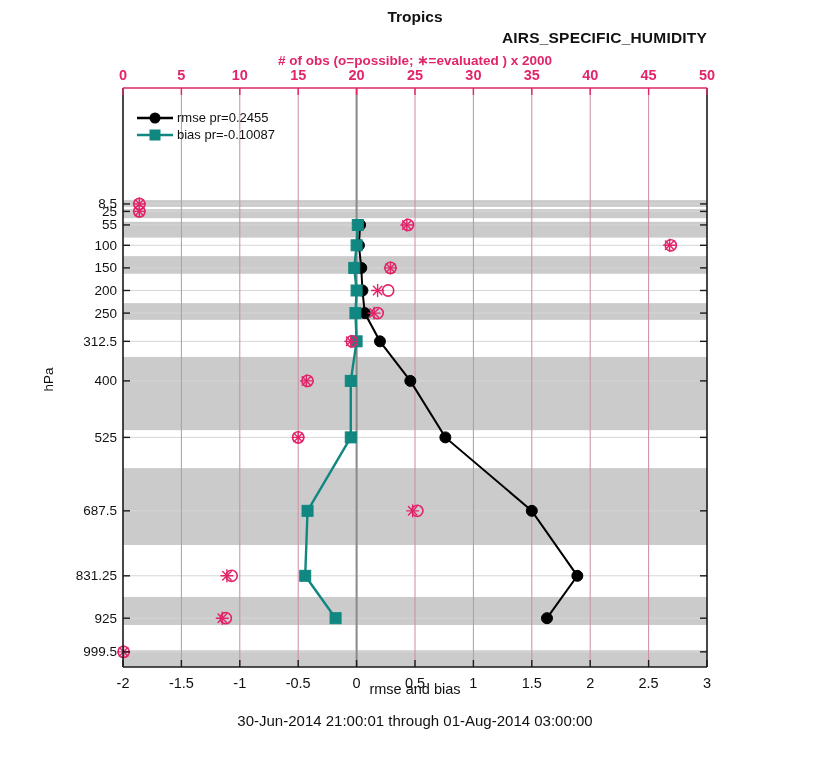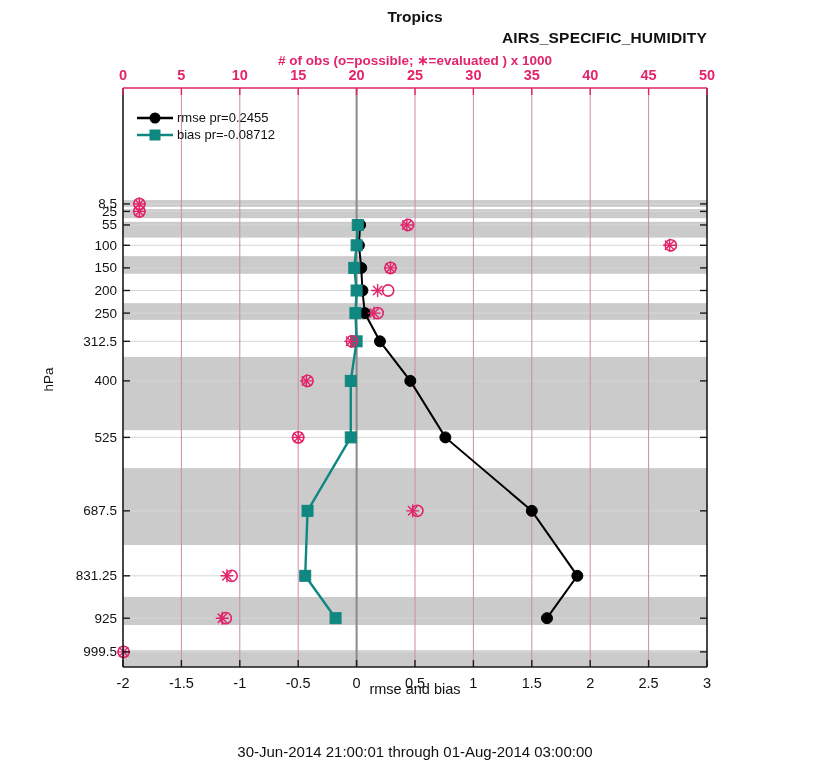--- a/index.html
+++ b/index.html
@@ -5,21 +5,21 @@
   html,body{margin:0;padding:0;background:#ffffff;}
   .fig{position:relative;width:830px;height:760px;background:#ffffff;
        font-family:"Liberation Sans",sans-serif;overflow:hidden;}
   .fig *{box-sizing:border-box;}
   #plot-svg{position:absolute;left:0;top:0;}
   .ctr{position:absolute;left:123px;width:584px;text-align:center;color:#111;}
   .title1{top:8px;font-size:15.5px;font-weight:bold;}
   .title2{top:29px;font-size:15.5px;font-weight:bold;letter-spacing:0.2px;text-align:right;}
   .obslab{top:52px;font-size:13.5px;font-weight:bold;}
   .xlab{top:681px;font-size:14.5px;}
-  .dater{top:743px;font-size:15px;}
+  .dater{top:712px;font-size:15px;}
   .note{top:738px;font-size:8px;color:#222;}
   .ylab{position:absolute;left:36px;top:372px;font-size:13.5px;color:#111;
         transform:rotate(-90deg);transform-origin:center;}
   #legend{position:absolute;left:136px;top:109px;}
   .legrow{display:flex;align-items:center;height:17px;}
   .legrow svg{display:block;}
   .leglabel{font-size:13px;color:#111;margin-left:3px;white-space:nowrap;}
 </style>
 </head>
 <body>
@@ -240,36 +240,36 @@
       <line x1="123" y1="618.1850117096019" x2="130" y2="618.1850117096019" stroke="#1a1a1a" stroke-width="1.4" stroke-linecap="butt"></line>
       <line x1="707" y1="618.1850117096019" x2="700" y2="618.1850117096019" stroke="#1a1a1a" stroke-width="1.4" stroke-linecap="butt"></line>
       <text x="117" y="622.6850117096019" fill="#111111" font-size="13.5" font-family="&quot;Liberation Sans&quot;, sans-serif" text-anchor="end" font-weight="normal">925</text>
       <line x1="123" y1="651.8583138173302" x2="130" y2="651.8583138173302" stroke="#1a1a1a" stroke-width="1.4" stroke-linecap="butt"></line>
       <line x1="707" y1="651.8583138173302" x2="700" y2="651.8583138173302" stroke="#1a1a1a" stroke-width="1.4" stroke-linecap="butt"></line>
       <text x="117" y="656.3583138173302" fill="#111111" font-size="13.5" font-family="&quot;Liberation Sans&quot;, sans-serif" text-anchor="end" font-weight="normal">999.5</text>
     </svg>
 
   <div class="ctr title1">Tropics</div>
   <div class="ctr title2">AIRS_SPECIFIC_HUMIDITY</div>
-  <div class="ctr obslab" id="obs-label" style="color: rgb(226, 36, 106); font-weight: bold;"># of obs (o=possible; ∗=evaluated ) x 1000</div>
+  <div class="ctr obslab" id="obs-label" style="color: rgb(226, 36, 106); font-weight: bold;"># of obs (o=possible; ∗=evaluated ) x 2000</div>
 
   <div id="legend">
       <div class="legrow">
         <svg width="38" height="16">
           <line x1="1" y1="8" x2="37" y2="8" stroke="#000000" stroke-width="2.4"></line>
           <circle cx="19" cy="8" r="5.5" fill="#000000"></circle>
         </svg>
         <span class="leglabel">rmse pr=0.2455</span>
       </div>
       <div class="legrow">
         <svg width="38" height="16">
           <line x1="1" y1="8" x2="37" y2="8" stroke="#108780" stroke-width="2.4"></line>
           <rect x="13.5" y="2.5" width="11" height="11" fill="#108780"></rect>
         </svg>
-        <span class="leglabel">bias pr=-0.08712</span>
+        <span class="leglabel">bias pr=-0.10087</span>
       </div>
     </div>
 
   <div class="ylab">hPa</div>
 
   <div class="ctr xlab">rmse and bias</div>
   <div class="ctr dater">30-Jun-2014 21:00:01 through 01-Aug-2014 03:00:00</div>
 </div>
 
 </body></html>

